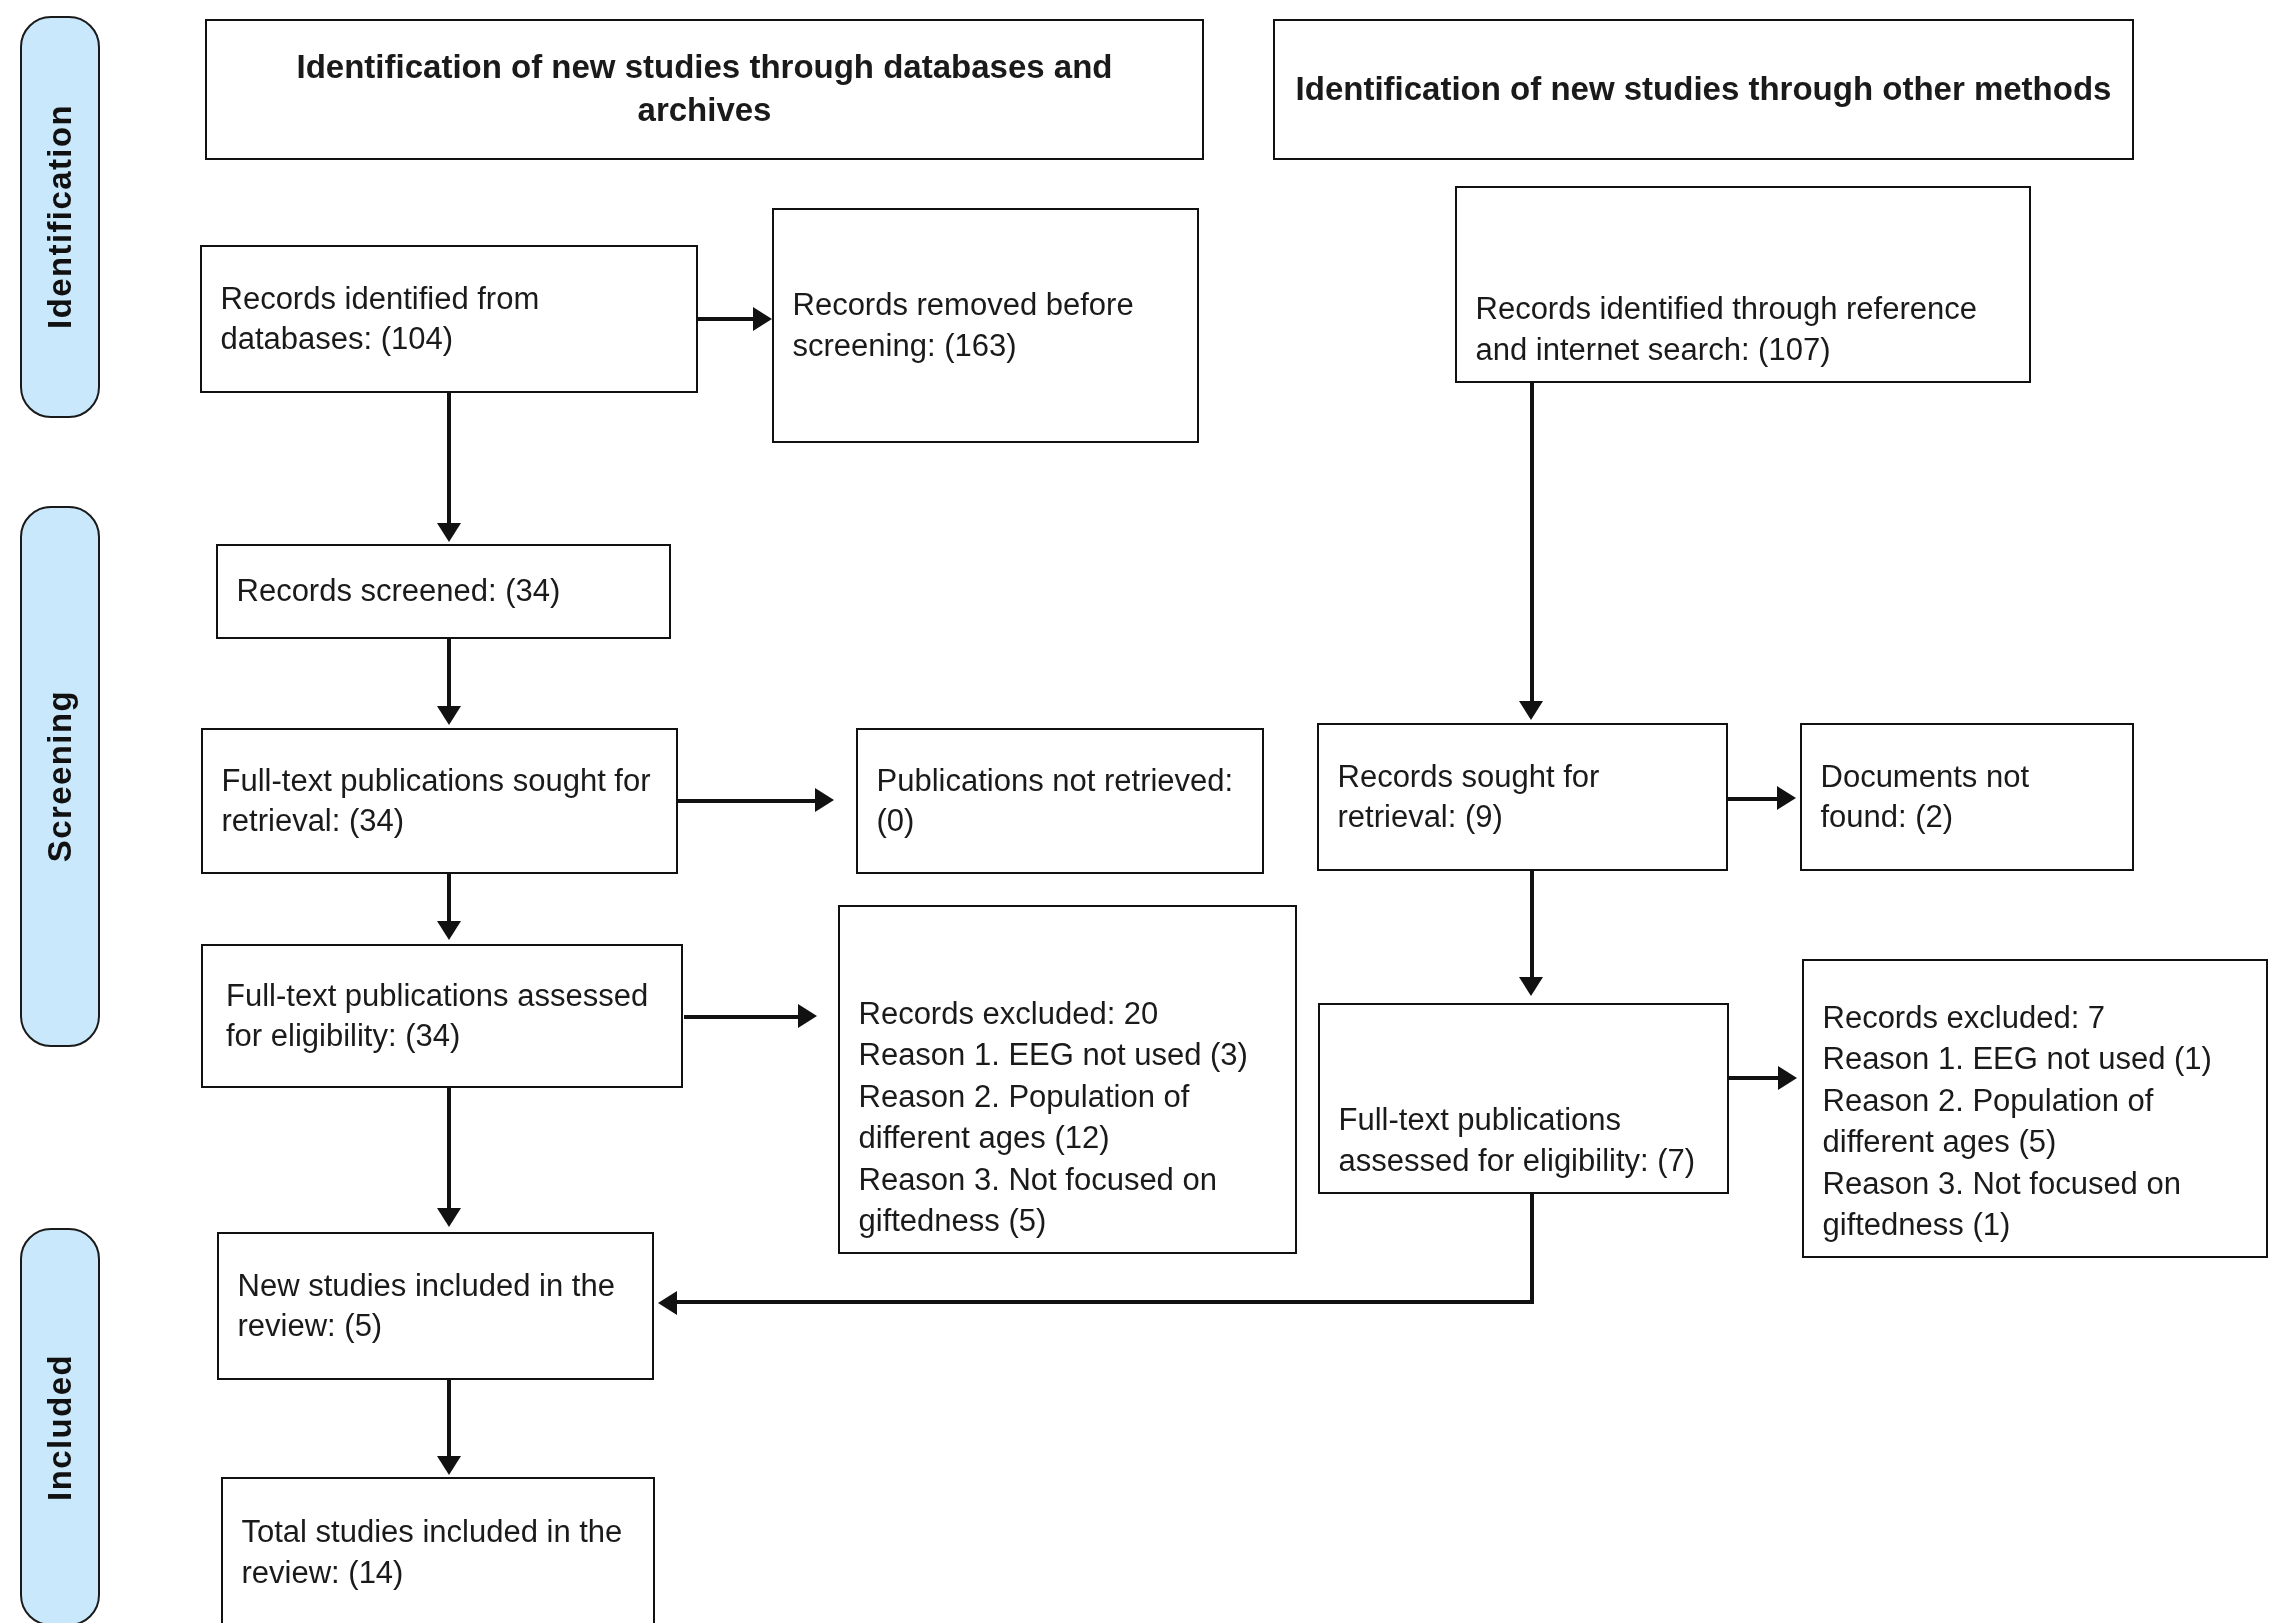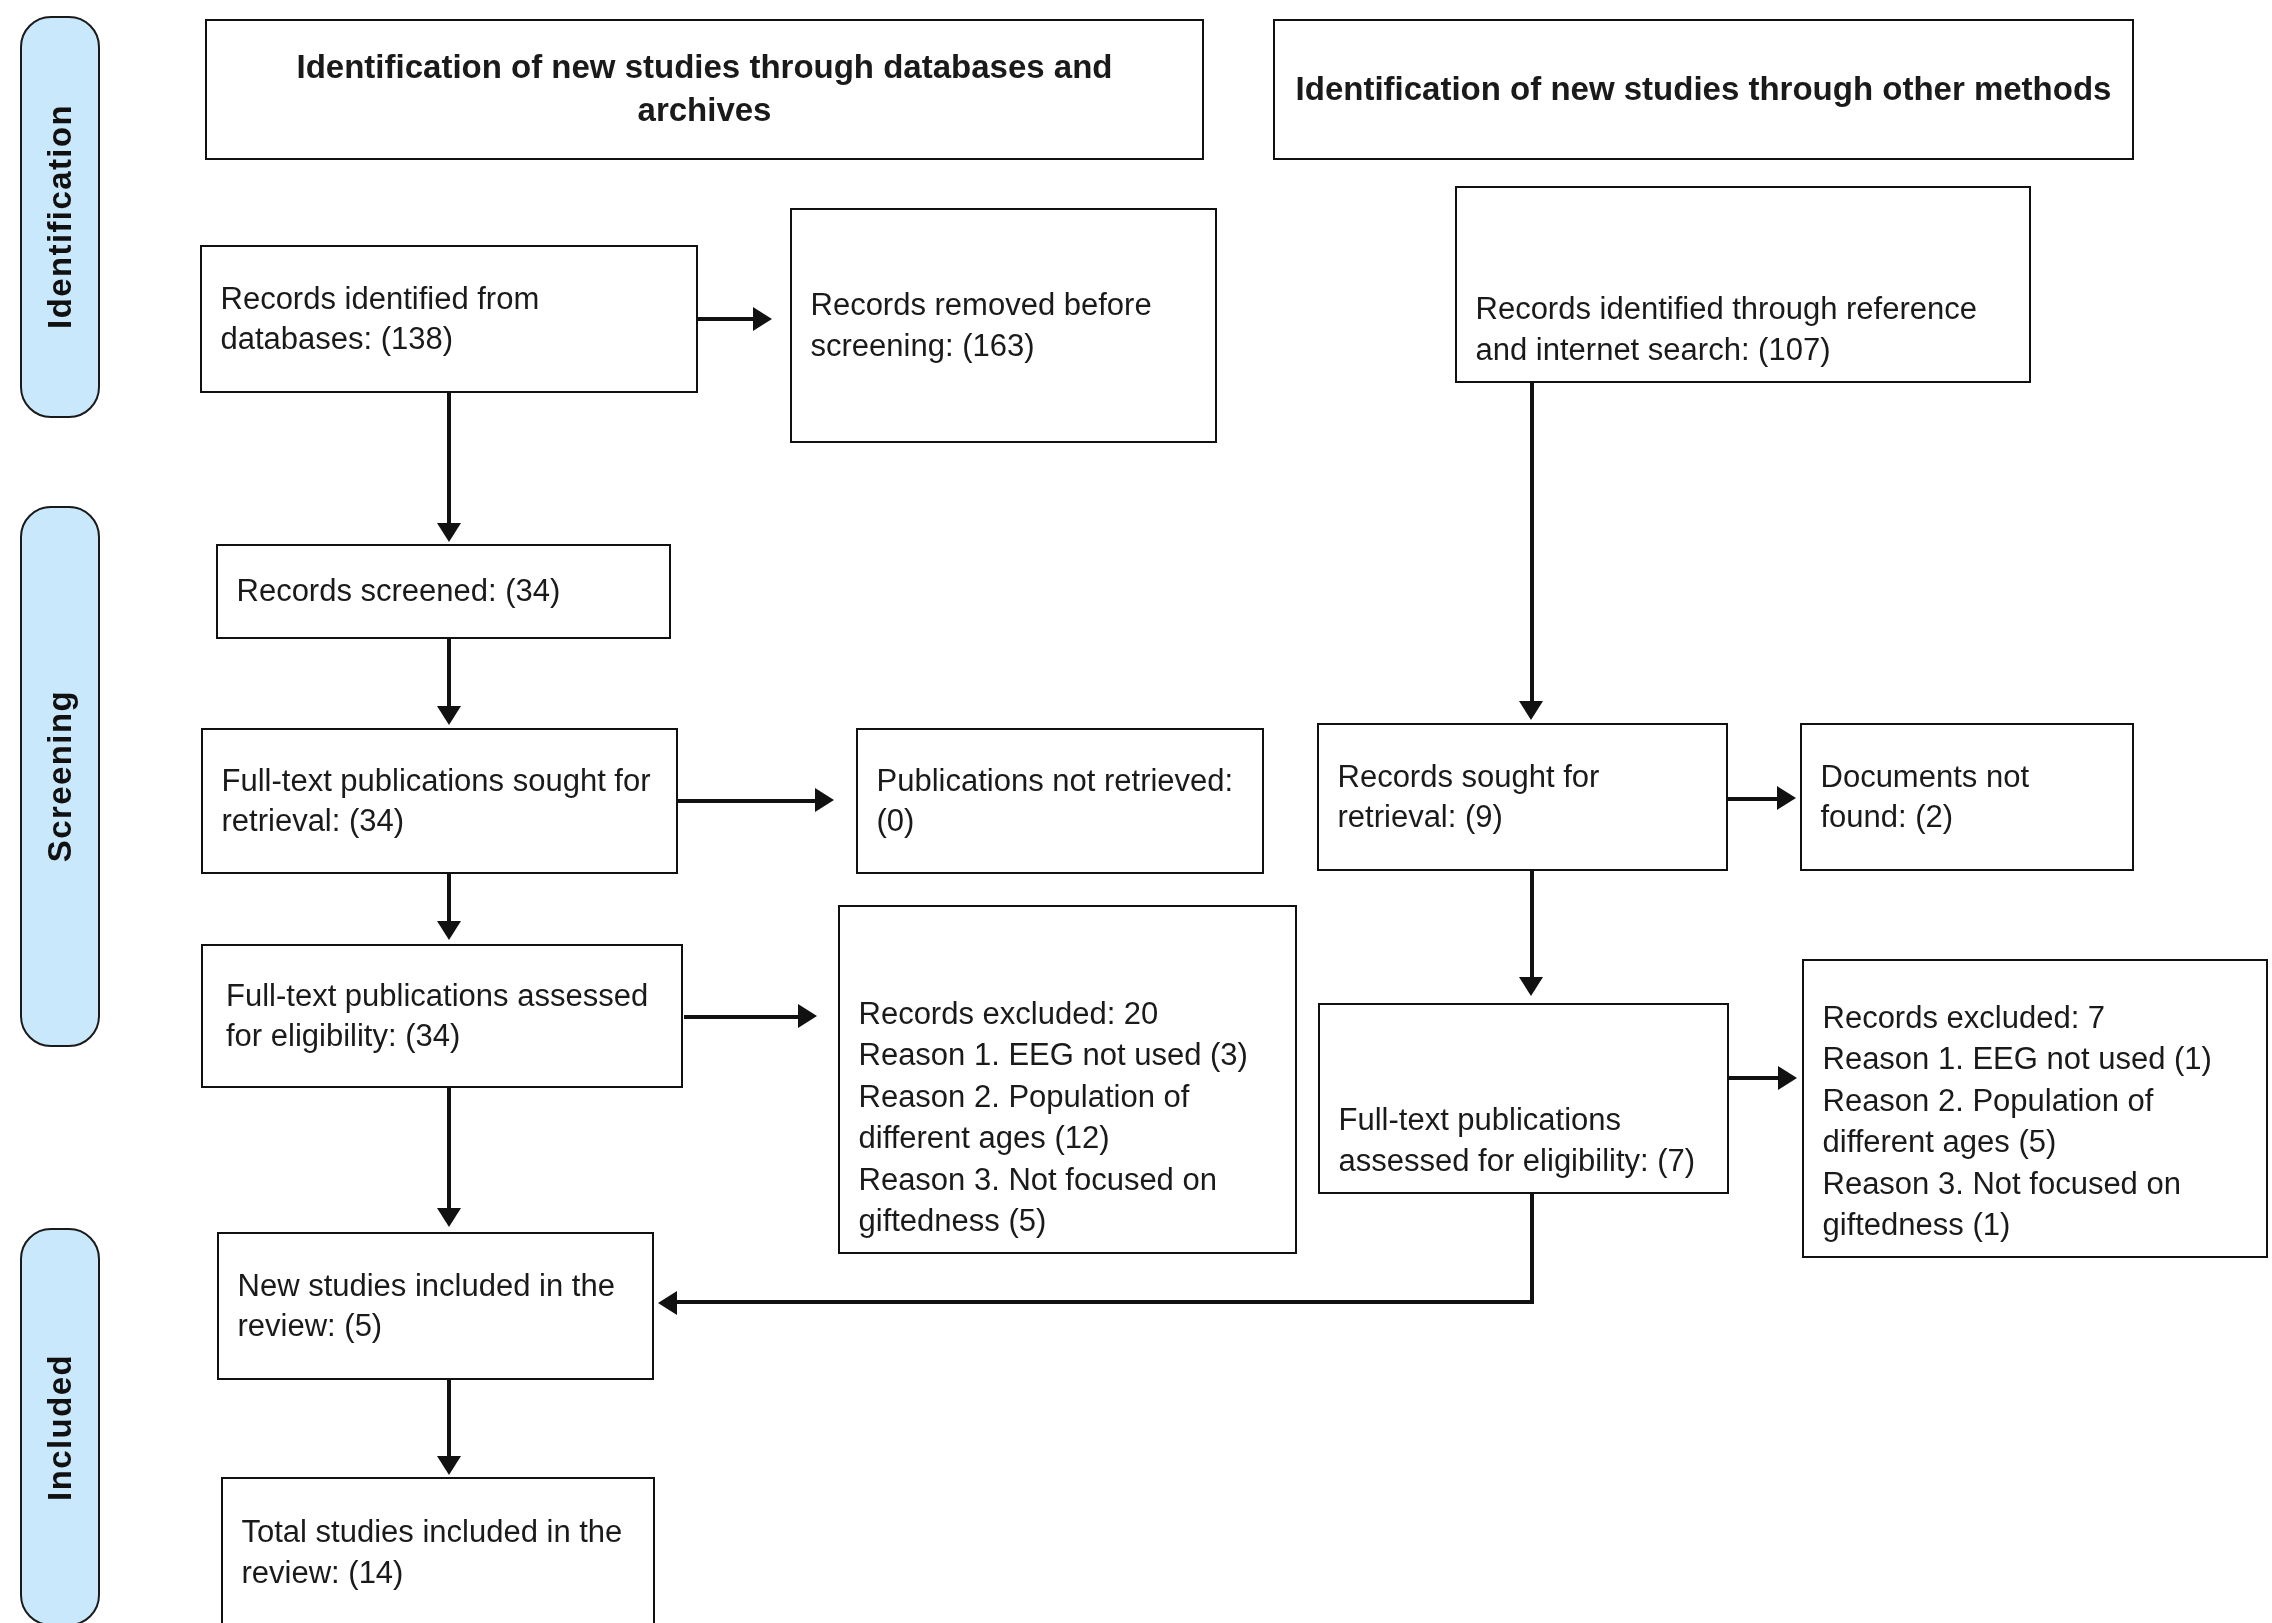--- a/index.html
+++ b/index.html
@@ -112,24 +112,24 @@
 
   <div class="box header" style="left:205px; top:18.5px; width:999px; height:141px;">
     <span class="box-text">Identification of new studies through databases and archives</span>
   </div>
 
   <div class="box header" style="left:1273px; top:18.5px; width:861px; height:141px;">
     <span class="box-text">Identification of new studies through other methods</span>
   </div>
 
   <div class="box" style="left:200px; top:245px; width:498px; height:148px;">
-    <span class="box-text">Records identified from databases: (138)</span>
-  </div>
-
-  <div class="box" style="left:772px; top:208px; width:427px; height:235px;margin-left:18px;">
+    <span class="box-text">Records identified from databases: (104)</span>
+  </div>
+
+  <div class="box" style="left:772px; top:208px; width:427px; height:235px;">
     <span class="box-text">Records removed before screening: (163)</span>
   </div>
 
   <div class="box" style="left:216px; top:544px; width:455px; height:95px;">
     <span class="box-text">Records screened: (34)</span>
   </div>
 
   <div class="box" style="left:201px; top:728px; width:477px; height:146px;">
     <span class="box-text">Full-text publications sought for retrieval: (34)</span>
   </div>

